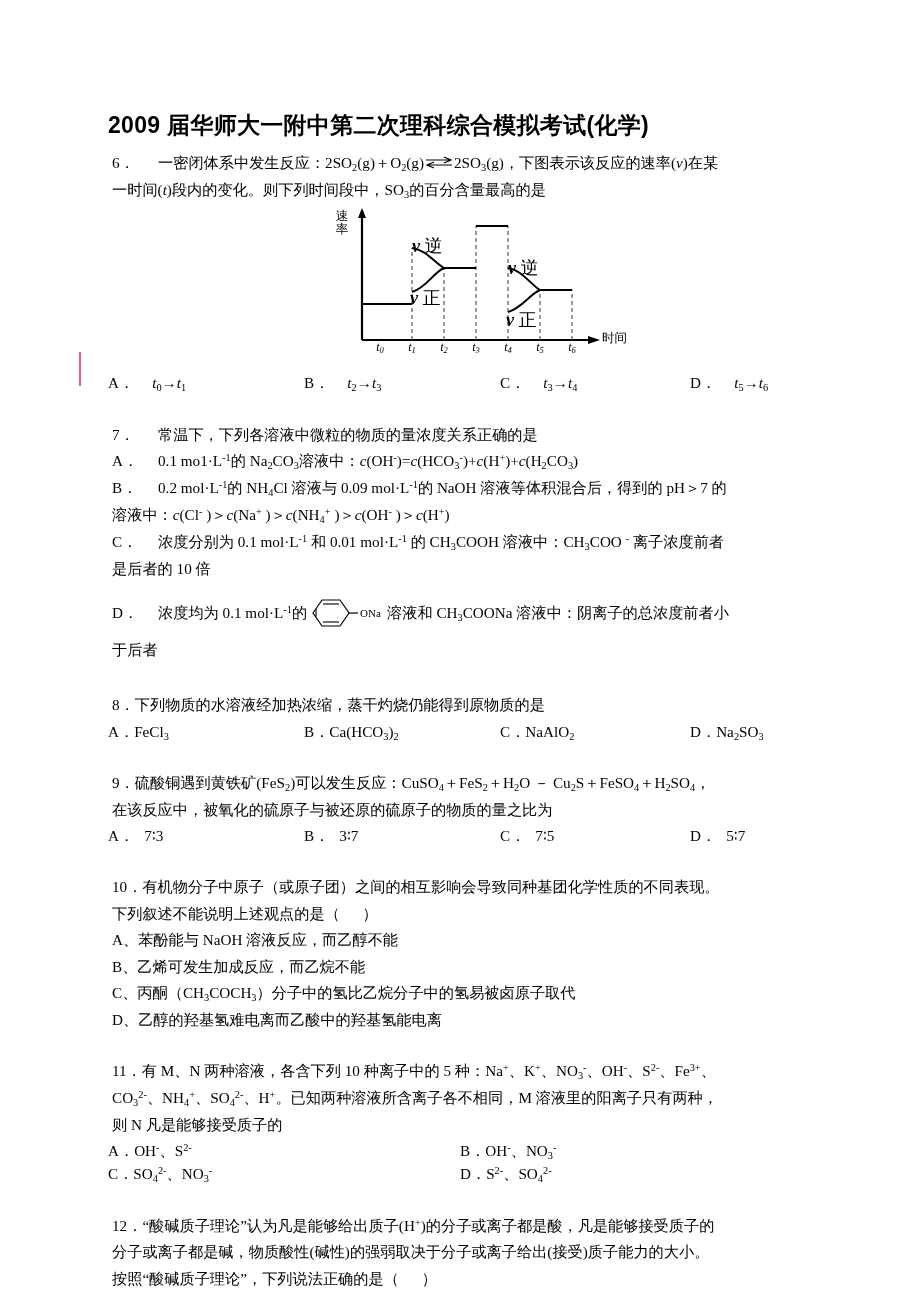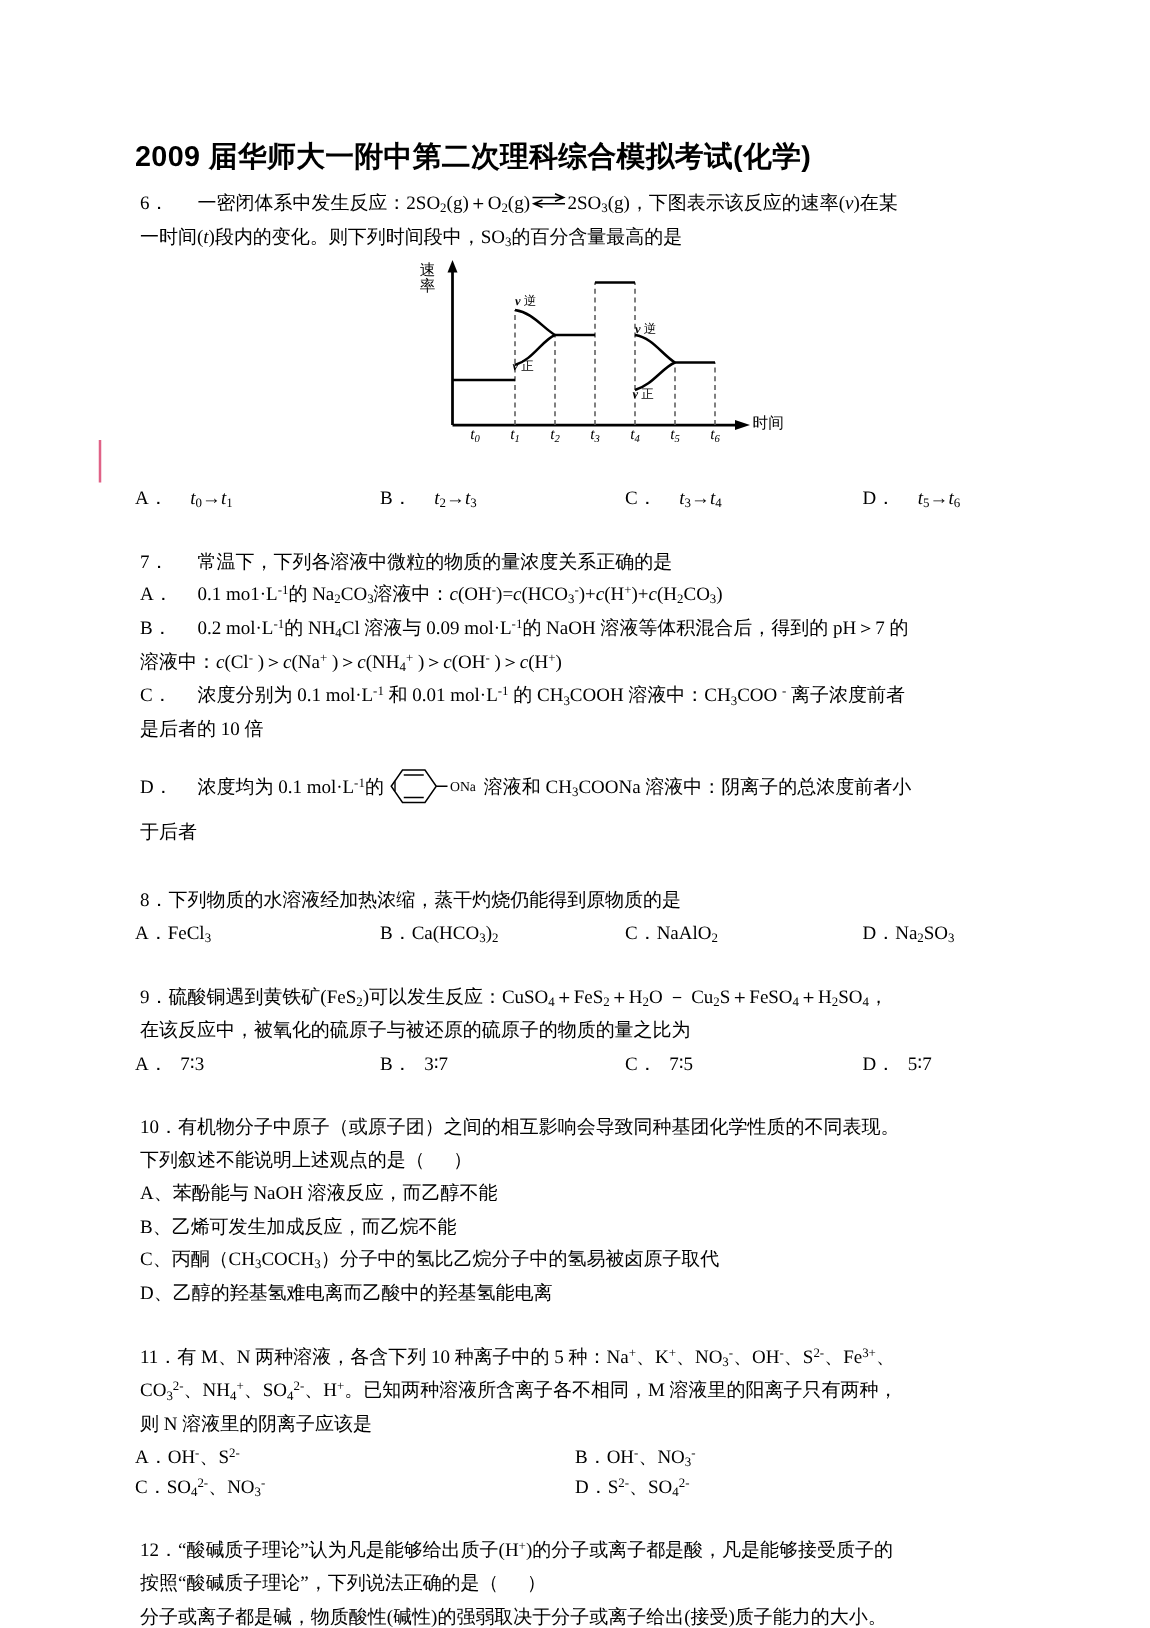--- a/index.html
+++ b/index.html
@@ -107,21 +107,21 @@
     height: 20px;
   }
   .tick-labels span {
     position: absolute;
     font-size: 12.5px;
     font-style: italic;
     transform: translateX(-50%);
   }
   .curve-lab {
     position: absolute;
-    font-size: 10px;
+    font-size: 18px;
     white-space: nowrap;
     font-family: Liberation Serif, serif;
   }
   .curve-lab .v { font-style: italic; font-weight: bold; }
 
   
   .benzene-inline {
     display: inline-block;
     vertical-align: -12px;
     width: 78px;
@@ -197,21 +197,21 @@
             <span style="left:142px"><i>t</i><sub>3</sub></span>
             <span style="left:174px"><i>t</i><sub>4</sub></span>
             <span style="left:206px"><i>t</i><sub>5</sub></span>
             <span style="left:238px"><i>t</i><sub>6</sub></span>
           </div>
 
           <div class="xlabel">时间</div>
         </div>
       </div>
 
-      <div class="opts-row" style="margin-top:20px">
+      <div class="opts-row" style="margin-top:4px">
         <div class="opt-a"><span>A．</span><span style="display:inline-block;width:18px"></span><i>t</i><sub>0</sub>→<i>t</i><sub>1</sub></div>
         <div class="opt-b"><span>B．</span><span style="display:inline-block;width:18px"></span><i>t</i><sub>2</sub>→<i>t</i><sub>3</sub></div>
         <div class="opt-c"><span>C．</span><span style="display:inline-block;width:18px"></span><i>t</i><sub>3</sub>→<i>t</i><sub>4</sub></div>
         <div class="opt-d"><span>D．</span><span style="display:inline-block;width:18px"></span><i>t</i><sub>5</sub>→<i>t</i><sub>6</sub></div>
       </div>
     </div>
 
     <div class="spacer-md"></div>
 
     <div class="q-block">
@@ -272,33 +272,33 @@
       <p class="q-line">B、乙烯可发生加成反应，而乙烷不能</p>
       <p class="q-line">C、丙酮（CH<sub>3</sub>COCH<sub>3</sub>）分子中的氢比乙烷分子中的氢易被卤原子取代</p>
       <p class="q-line">D、乙醇的羟基氢难电离而乙酸中的羟基氢能电离</p>
     </div>
 
     <div class="spacer-md"></div>
 
     <div class="q-block">
       <p class="q-line"><span>11．</span>有 M、N 两种溶液，各含下列 10 种离子中的 5 种：Na<sup>+</sup>、K<sup>+</sup>、NO<sub>3</sub><sup>-</sup>、OH<sup>-</sup>、S<sup>2-</sup>、Fe<sup>3+</sup>、</p>
       <p class="q-line">CO<sub>3</sub><sup>2-</sup>、NH<sub>4</sub><sup>+</sup>、SO<sub>4</sub><sup>2-</sup>、H<sup>+</sup>。已知两种溶液所含离子各不相同，M 溶液里的阳离子只有两种，</p>
-      <p class="q-line">则 N 溶液里的阴离子应该是</p>
+      <p class="q-line">则 N 凡是能够接受质子的</p>
       <div class="opts-row two">
         <div>A．OH<sup>-</sup>、S<sup>2-</sup></div>
         <div>B．OH<sup>-</sup>、NO<sub>3</sub><sup>-</sup></div>
       </div>
       <div class="opts-row two">
         <div>C．SO<sub>4</sub><sup>2-</sup>、NO<sub>3</sub><sup>-</sup></div>
         <div>D．S<sup>2-</sup>、SO<sub>4</sub><sup>2-</sup></div>
       </div>
     </div>
 
     <div class="spacer-md"></div>
 
     <div class="q-block">
       <p class="q-line"><span>12．</span>“酸碱质子理论”认为凡是能够给出质子(H<sup>+</sup>)的分子或离子都是酸，凡是能够接受质子的</p>
+      <p class="q-line">分子或离子都是碱，物质酸性(碱性)的强弱取决于分子或离子给出(接受)质子能力的大小。</p>
       <p class="q-line">按照“酸碱质子理论”，下列说法正确的是（      ）</p>
-      <p class="q-line">分子或离子都是碱，物质酸性(碱性)的强弱取决于分子或离子给出(接受)质子能力的大小。</p>
     </div>
 
   </div>
 </div>
 
 </body></html>

